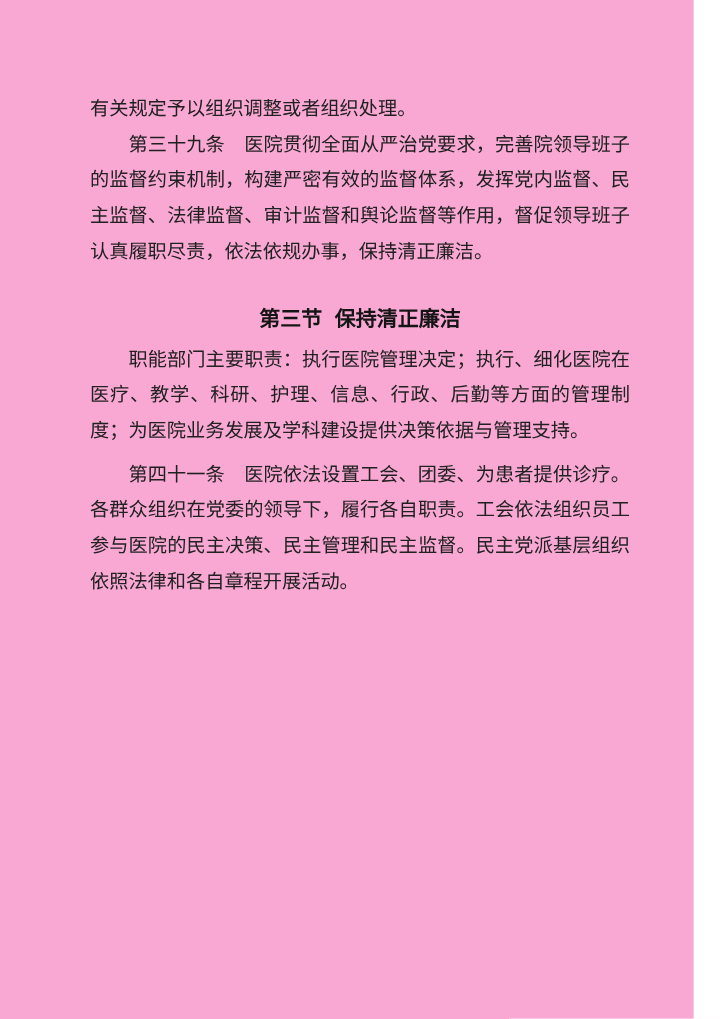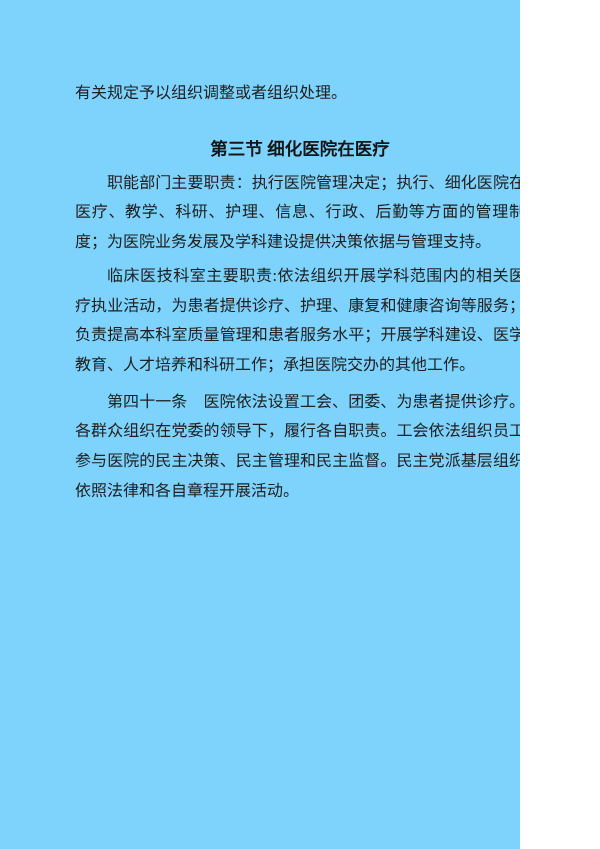--- a/index.html
+++ b/index.html
@@ -2,25 +2,25 @@
 <html lang="zh-CN"><head>
 <meta charset="utf-8">
 <style>
   html, body {
     margin: 0;
     padding: 0;
     background: #ffffff;
   }
   .page {
     position: relative;
-    width: 520px;
+    width: 578px;
     height: 849px;
-    background: #7dd3fc;
+    background: #f9a8d4;
     overflow: hidden;
-    font-family: Liberation Serif, serif;
+    font-family: Liberation Mono, monospace;
     color: #212121;
   }
   .content {
     position: absolute;
     left: 75px;
     top: 78px;
     width: 450px;
     font-size: 16px;
     line-height: 29.7px;
     text-align: justify;
@@ -53,18 +53,18 @@
     color: #3a3a3a;
     letter-spacing: 0.5px;
   }
 </style>
 </head>
 <body>
 
 <div class="page">
   <div class="content">
     <p class="para no-indent">有关规定予以组织调整或者组织处理。</p>
-    <h2 class="heading">第三节 细化医院在医疗</h2>
+    <p class="para">第三十九条　医院贯彻全面从严治党要求，完善院领导班子的监督约束机制，构建严密有效的监督体系，发挥党内监督、民主监督、法律监督、审计监督和舆论监督等作用，督促领导班子认真履职尽责，依法依规办事，保持清正廉洁。</p>
+    <h2 class="heading">第三节 保持清正廉洁</h2>
     <p class="para">职能部门主要职责：执行医院管理决定；执行、细化医院在医疗、教学、科研、护理、信息、行政、后勤等方面的管理制度；为医院业务发展及学科建设提供决策依据与管理支持。</p>
-    <p class="para sp4">临床医技科室主要职责:依法组织开展学科范围内的相关医疗执业活动，为患者提供诊疗、护理、康复和健康咨询等服务；负责提高本科室质量管理和患者服务水平；开展学科建设、医学教育、人才培养和科研工作；承担医院交办的其他工作。</p>
     <p class="para sp7">第四十一条　医院依法设置工会、团委、为患者提供诊疗。各群众组织在党委的领导下，履行各自职责。工会依法组织员工参与医院的民主决策、民主管理和民主监督。民主党派基层组织依照法律和各自章程开展活动。</p>
   </div>
 </div>
 
 </body></html>

